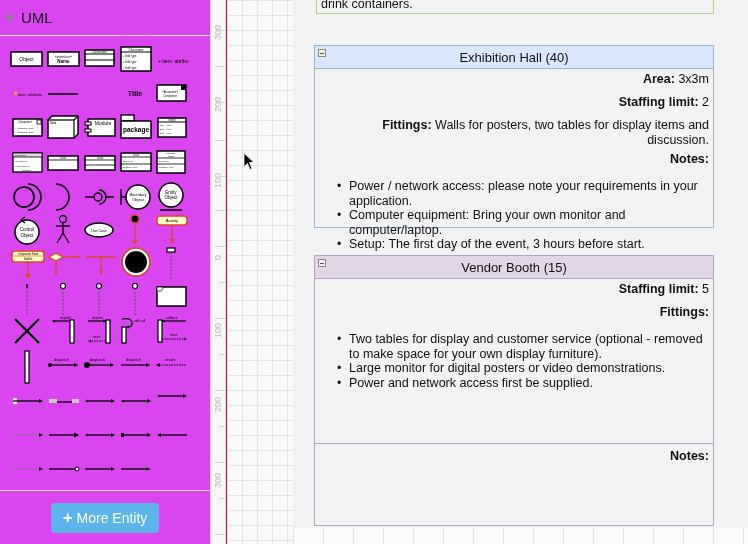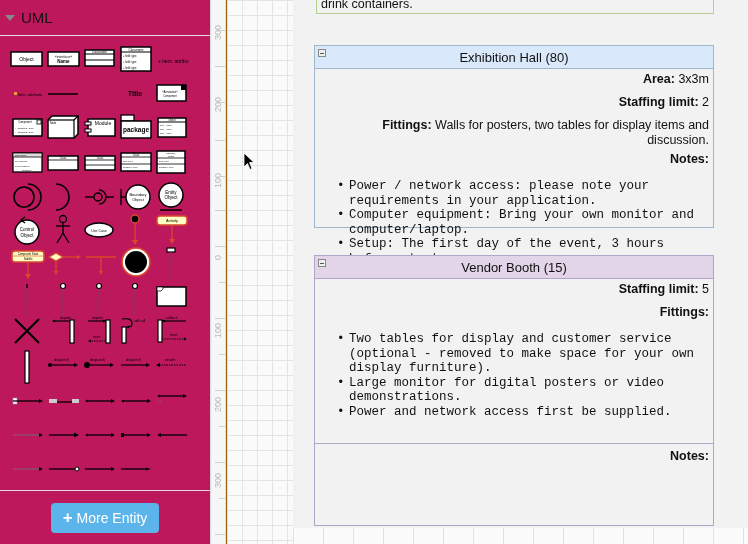--- a/index.html
+++ b/index.html
@@ -1,32 +1,32 @@
 <!DOCTYPE html>
 <html><head>
 <meta charset="utf-8">
 <style>
   * { box-sizing: border-box; margin: 0; padding: 0; }
   html, body { width: 748px; height: 544px; overflow: hidden; background: #f1f1f1; font-family: "Liberation Sans", sans-serif; }
   .app { position: relative; width: 748px; height: 544px; }
 
   
-  .sidebar { position: absolute; left: 0; top: 0; width: 211px; height: 544px; background: #be185d; border-right: 1px solid #dcdcdc; }
+  .sidebar { position: absolute; left: 0; top: 0; width: 211px; height: 544px; background: #d946ef; border-right: 1px solid #dcdcdc; }
   .section-header { position: absolute; left: 0; top: 0; width: 211px; height: 36px; border-bottom: 1px solid #dfdfdf; display: flex; align-items: center; }
   .section-header .caret { width: 0; height: 0; border-left: 5px solid transparent; border-right: 5px solid transparent; border-top: 6px solid #888; margin-left: 5px; margin-right: 6px; }
   .section-header .title { font-size: 15px; color: #111; }
   .shapes { position: absolute; left: 0; top: 36px; width: 211px; height: 454px; }
   .shape { position: absolute; width: 36px; height: 30px; }
   .shape svg { width: 100%; height: 100%; overflow: visible; }
   .sidebar-footer { position: absolute; left: 0; top: 490px; width: 211px; height: 54px; border-top: 1px solid #dcdcdc; }
   .more-shapes { position: absolute; left: 51px; top: 12px; width: 108px; height: 30px; background: #5bb5ea; border-radius: 4px; color: #fff; font-size: 14px; display: flex; align-items: center; justify-content: center; cursor: pointer; }
   .more-shapes .plus { font-size: 17px; font-weight: bold; margin-right: 4px; }
 
   
-  .canvas { position: absolute; left: 212px; top: 0; width: 536px; height: 544px; background: #a16207; overflow: hidden; }
+  .canvas { position: absolute; left: 212px; top: 0; width: 536px; height: 544px; background: #be185d; overflow: hidden; }
   .ruler { position: absolute; left: 0; top: 0; width: 14px; height: 544px; background: #f7f7f7; border-right: 1px solid #dedede; }
   .ruler .tick-label { position: absolute; left: 1px; font-size: 9px; color: #b8b8b8; transform: rotate(-90deg); transform-origin: left top; white-space: nowrap; }
   .ruler .tick { position: absolute; right: 0; height: 1px; background: #cfcfcf; }
   .grid { position: absolute; left: 15px; top: 0; width: 66px; height: 544px;
     background-image:
       linear-gradient(to right, #e4e4e4 1px, transparent 1px),
       linear-gradient(to bottom, #e4e4e4 1px, transparent 1px);
     background-size: 15px 15px; background-color: #fafafa; }
   .bottom-grid { position: absolute; left: 81px; top: 528px; width: 455px; height: 16px;
     background-image: linear-gradient(to right, #e2e2e2 1px, transparent 1px);
@@ -38,21 +38,21 @@
   
   .card { position: absolute; font-size: 12.5px; color: #111; }
   .card-top { left: 104px; top: -20px; width: 398px; height: 34px; border: 1px solid #b8d08f; background: #f2f2f2; }
   .card-top .text { position: absolute; left: 4px; bottom: 2px; }
   .card-head { height: 23px; display: flex; align-items: center; justify-content: center; position: relative; font-size: 13px; }
   .card-head .collapse { position: absolute; left: 3px; top: 3px; width: 8px; height: 8px; border: 1px solid #888; background: #eee; }
   .card-head .collapse::after { content: ""; position: absolute; left: 1px; top: 3px; width: 4px; height: 1px; background: #555; }
   .card-body { padding: 3px 4px 0 4px; line-height: 15px; }
   .card-body p { margin-bottom: 8px; text-align: right; }
   .card-body b { font-weight: bold; }
-  .card-body ul { list-style: none; padding-left: 30px; margin-top: 12px; font-family: Liberation Mono, monospace; }
+  .card-body ul { list-style: none; padding-left: 30px; margin-top: 12px; }
   .card-body li { position: relative; line-height: 14.5px; }
   .card-body li::before { content: "•"; position: absolute; left: -12px; }
 
   .card-exh { left: 102px; top: 45px; width: 400px; height: 183px; border: 1px solid #9fb6cf; }
   .card-exh .card-head { background: #dae8fc; border-bottom: 1px solid #9fb6cf; }
   .card-ven { left: 102px; top: 255px; width: 400px; height: 271px; border: 1px solid #b2a6c8; }
   .card-ven .card-head { background: #e1d5e7; border-bottom: 1px solid #b2a6c8; }
   .card-ven .divider { position: absolute; left: 0; top: 187px; width: 398px; height: 1px; background: #b2a6c8; }
   .card-ven .notes { position: absolute; left: 0; top: 190px; width: 398px; }
 </style>
@@ -586,21 +586,21 @@
       <polygon points="1,1 1,15 4.5,11.5 7,17.5 9,16.5 6.5,10.5 11,10.5" fill="#000" stroke="#fff" stroke-width="0.8"></polygon>
     </svg>
 
     <div class="card card-top">
       <span class="text">drink containers.</span>
     </div>
 
     <div class="card card-exh">
       <div class="card-head">
         <span class="collapse"></span>
-        <span>Exhibition Hall (80)</span>
+        <span>Exhibition Hall (40)</span>
       </div>
       <div class="card-body">
         <p><b>Area:</b> <span>3x3m</span></p>
         <p><b>Staffing limit:</b> <span>2</span></p>
         <p style="margin-bottom:4px"><b>Fittings:</b> <span>Walls for posters, two tables for display items and discussion.</span></p>
         <p style="margin-bottom:0"><b>Notes:</b></p>
         <ul>
           <li>Power / network access: please note your requirements in your application.</li>
           <li>Computer equipment: Bring your own monitor and computer/laptop.</li>
           <li>Setup: The first day of the event, 3 hours before start.</li>

